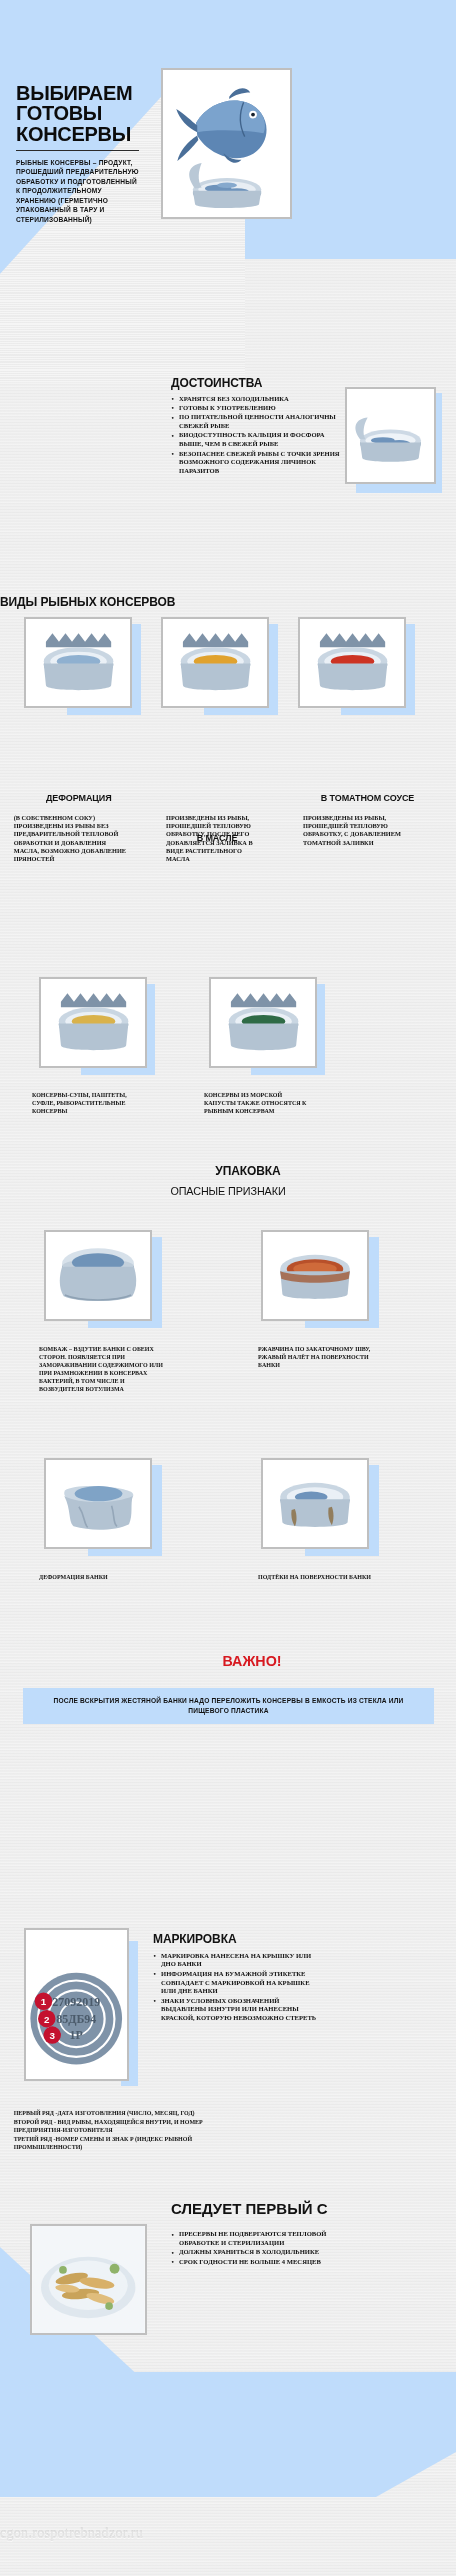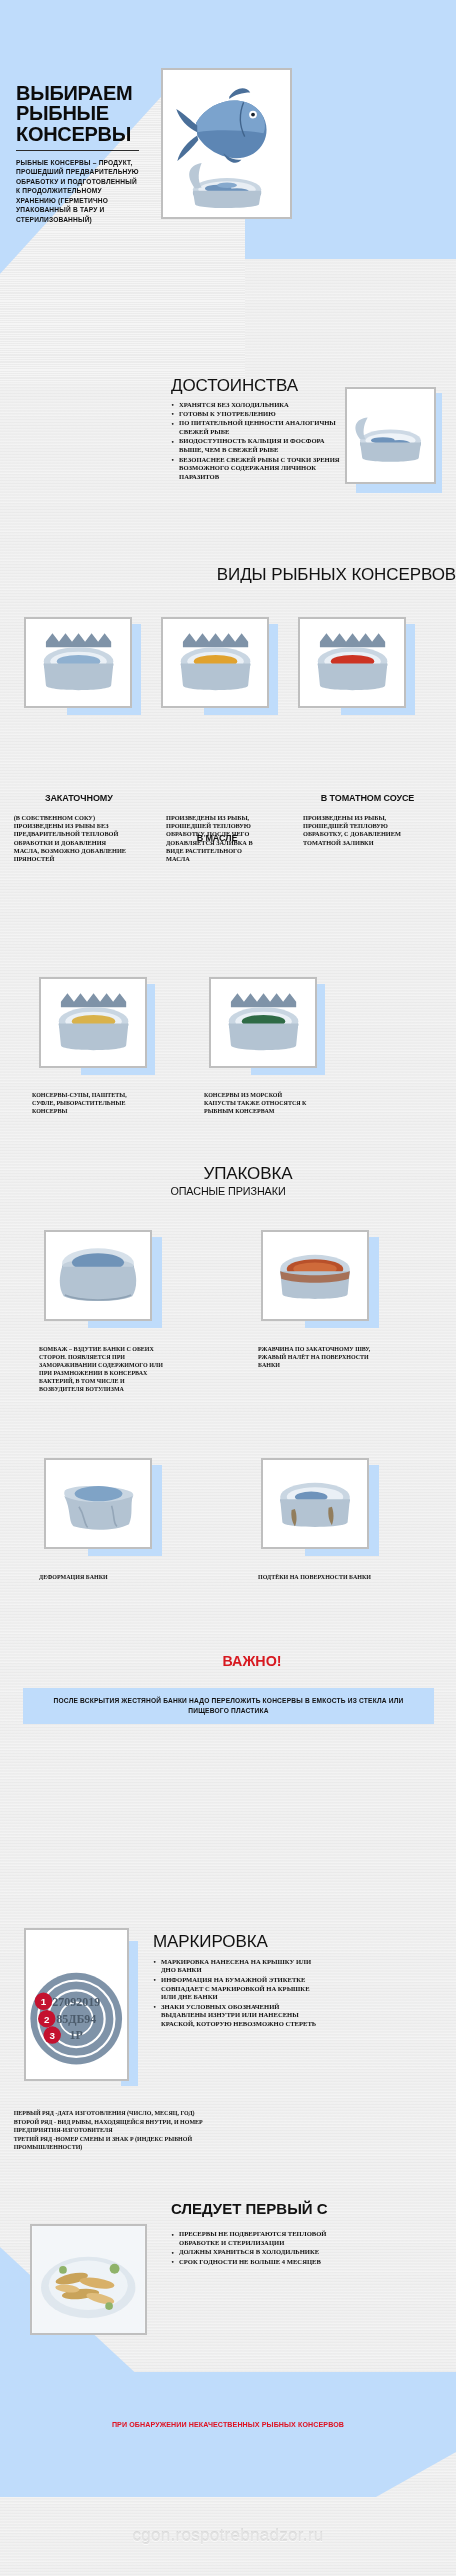--- a/index.html
+++ b/index.html
@@ -81,22 +81,22 @@
     height: 1.1px; background: #2b2b2b; margin: 5.7px 0 6.8px 0;
   }
   .sub-body {
     font-weight: bold;
     font-size: 6.6px;
     line-height: 1.45;
     letter-spacing: 0.2px;
     color: #111;
   }
   .sec-title {
-    font-weight: normal;
-    font-size: 17px;
+    font-weight: bold;
+    font-size: 12px;
     letter-spacing: -0.1px;
     color: #111;
   }
   .sec-title-lg {
     font-weight: bold;
     font-size: 15px;
     line-height: 1.12;
     color: #111;
   }
   .col-title {
@@ -157,23 +157,22 @@
 
   .red-note {
     color: #e01020;
     font-weight: bold;
     font-size: 7.1px;
     line-height: 1.55;
     text-align: center;
     letter-spacing: 0.1px;
   }
   .watermark {
-    text-align: center;
-    font-family: Liberation Sans, sans-serif;
-    font-size: 17px;
+    font-family: Liberation Serif, serif;
+    font-size: 14px;
     color: #e2e2e2;
     text-shadow: 0 0.6px 0 #fafafa, 0 -0.6px 0 #d8d8d8;
     letter-spacing: 0.3px;
   }
 
   
   .can-svg { display: block; width: 100%; height: 100%; }
 </style>
 </head>
 <body>
@@ -182,21 +181,21 @@
 
   <div class="diag-upper"></div>
   <div class="diag-upper-paper"></div>
   <div class="diag-presserv"></div>
   <div class="diag-footer"></div>
 
   <div class="content">
 
     <div style="position:absolute; left:16px; top:83px; width:123px;">
       <div class="h-main">ВЫБИРАЕМ</div>
-      <div class="h-main">РЫБНЫЕ</div>
+      <div class="h-main">ГОТОВЫ</div>
       <div class="h-main">КОНСЕРВЫ</div>
       <div class="rule"></div>
       <div class="sub-body">РЫБНЫЕ КОНСЕРВЫ – ПРОДУКТ, ПРОШЕДШИЙ ПРЕДВАРИТЕЛЬНУЮ ОБРАБОТКУ И ПОДГОТОВЛЕННЫЙ К ПРОДОЛЖИТЕЛЬНОМУ ХРАНЕНИЮ (ГЕРМЕТИЧНО УПАКОВАННЫЙ В ТАРУ И СТЕРИЛИЗОВАННЫЙ)</div>
     </div>
 
     <div class="card" style="left:161px; top:68px; width:131px; height:151px;">
       <svg class="can-svg" viewBox="0 0 230 265">
         <rect x="0" y="0" width="230" height="265" fill="#ffffff"></rect>
 
         <path d="M60 95 C88 48, 152 42, 178 78 C196 103, 188 140, 158 154 C126 169, 80 150, 62 118 Z" fill="#5d86b4"></path>
@@ -245,21 +244,21 @@
         <ellipse cx="80" cy="100" rx="56" ry="20" fill="#9fb2c4"></ellipse>
         <ellipse cx="80" cy="94" rx="56" ry="20" fill="#cdd9e5"></ellipse>
         <ellipse cx="80" cy="94" rx="46" ry="13" fill="#eef3f8"></ellipse>
         <ellipse cx="66" cy="94" rx="22" ry="6" fill="#6e93bb"></ellipse>
         <ellipse cx="96" cy="99" rx="20" ry="5.5" fill="#6e93bb"></ellipse>
         <path d="M24 98 L28 126 C28 136, 132 136, 132 126 L136 98 Z" fill="#b3c3d2"></path>
         <path d="M24 92 C8 70, 16 54, 38 52 C30 66, 28 82, 34 92 Z" fill="#bccbd9"></path>
       </svg>
     </div>
 
-    <div style="position:absolute; left:0; top:565px; width:456px; text-align:right;">
+    <div style="position:absolute; left:0; top:595px; width:456px; text-align:left;">
       <span class="sec-title">ВИДЫ РЫБНЫХ КОНСЕРВОВ</span>
     </div>
 
     <div class="card-accent" style="left:67px; top:624px; width:74px; height:91px;"></div>
     <div class="card" style="left:24px; top:617px; width:108px; height:91px;">
       <svg class="can-svg" viewBox="0 0 190 160">
         <rect width="190" height="160" fill="#fff"></rect>
         <path d="M36 42 L48 26 L60 42 L72 26 L84 42 L96 26 L108 42 L120 26 L132 42 L144 26 L156 42 L156 52 L36 52 Z" fill="#7f93a8"></path>
         <ellipse cx="96" cy="84" rx="64" ry="26" fill="#9fb2c4"></ellipse>
         <ellipse cx="96" cy="78" rx="64" ry="26" fill="#c9d6e2"></ellipse>
@@ -289,21 +288,21 @@
         <path d="M36 42 L48 26 L60 42 L72 26 L84 42 L96 26 L108 42 L120 26 L132 42 L144 26 L156 42 L156 52 L36 52 Z" fill="#7f93a8"></path>
         <ellipse cx="96" cy="84" rx="64" ry="26" fill="#9fb2c4"></ellipse>
         <ellipse cx="96" cy="78" rx="64" ry="26" fill="#c9d6e2"></ellipse>
         <ellipse cx="96" cy="78" rx="52" ry="18" fill="#eaf0f6"></ellipse>
         <ellipse cx="96" cy="78" rx="40" ry="12" fill="#cc3323"></ellipse>
         <path d="M32 82 L36 122 C36 134, 156 134, 156 122 L160 82 Z" fill="#b3c3d2"></path>
       </svg>
     </div>
 
     <div style="position:absolute; left:10.3px; top:793px; width:137px; text-align:center;">
-      <span class="col-title">ЗАКАТОЧНОМУ</span>
+      <span class="col-title">ДЕФОРМАЦИЯ</span>
     </div>
     <div style="position:absolute; left:160px; top:793px; width:114px; text-align:center;margin-top:40px;">
       <span class="col-title">В МАСЛЕ</span>
     </div>
     <div style="position:absolute; left:285px; top:793px; width:165px; text-align:center;">
       <span class="col-title">В ТОМАТНОМ СОУСЕ</span>
     </div>
 
     <div class="body-serif" style="position:absolute; left:13.7px; top:814px; width:117px;">(В СОБСТВЕННОМ СОКУ) ПРОИЗВЕДЕНЫ ИЗ РЫБЫ БЕЗ ПРЕДВАРИТЕЛЬНОЙ ТЕПЛОВОЙ ОБРАБОТКИ И ДОБАВЛЕНИЯ МАСЛА, ВОЗМОЖНО ДОБАВЛЕНИЕ ПРЯНОСТЕЙ</div>
     <div class="body-serif" style="position:absolute; left:166px; top:814px; width:100px;">ПРОИЗВЕДЕНЫ ИЗ РЫБЫ, ПРОШЕДШЕЙ ТЕПЛОВУЮ ОБРАБОТКУ, ПОСЛЕ ЧЕГО ДОБАВЛЯЕТСЯ ЗАЛИВКА В ВИДЕ РАСТИТЕЛЬНОГО МАСЛА</div>
@@ -468,21 +467,20 @@
         <ellipse cx="88" cy="124" rx="34" ry="9" fill="#c9a35a" transform="rotate(-5 88 124)"></ellipse>
         <ellipse cx="124" cy="132" rx="26" ry="8" fill="#e0bd7c" transform="rotate(14 124 132)"></ellipse>
         <ellipse cx="64" cy="114" rx="22" ry="7" fill="#e0bd7c" transform="rotate(6 64 114)"></ellipse>
         <circle cx="150" cy="78" r="9" fill="#8fb36a"></circle>
         <circle cx="56" cy="80" r="7" fill="#8fb36a"></circle>
         <circle cx="140" cy="146" r="7" fill="#8fb36a"></circle>
       </svg>
     </div>
 
     <div style="position:absolute; left:0; top:2420px; width:456px;">
-      <div class="red-note">ПРИ ОБНАРУЖЕНИИ НЕКАЧЕСТВЕННЫХ РЫБНЫХ КОНСЕРВОВ</div>
     </div>
 
     <div style="position:absolute; left:0; top:2526px; width:456px;">
       <div class="watermark">cgon.rospotrebnadzor.ru</div>
     </div>
 
   </div>
 </div>
 
 

